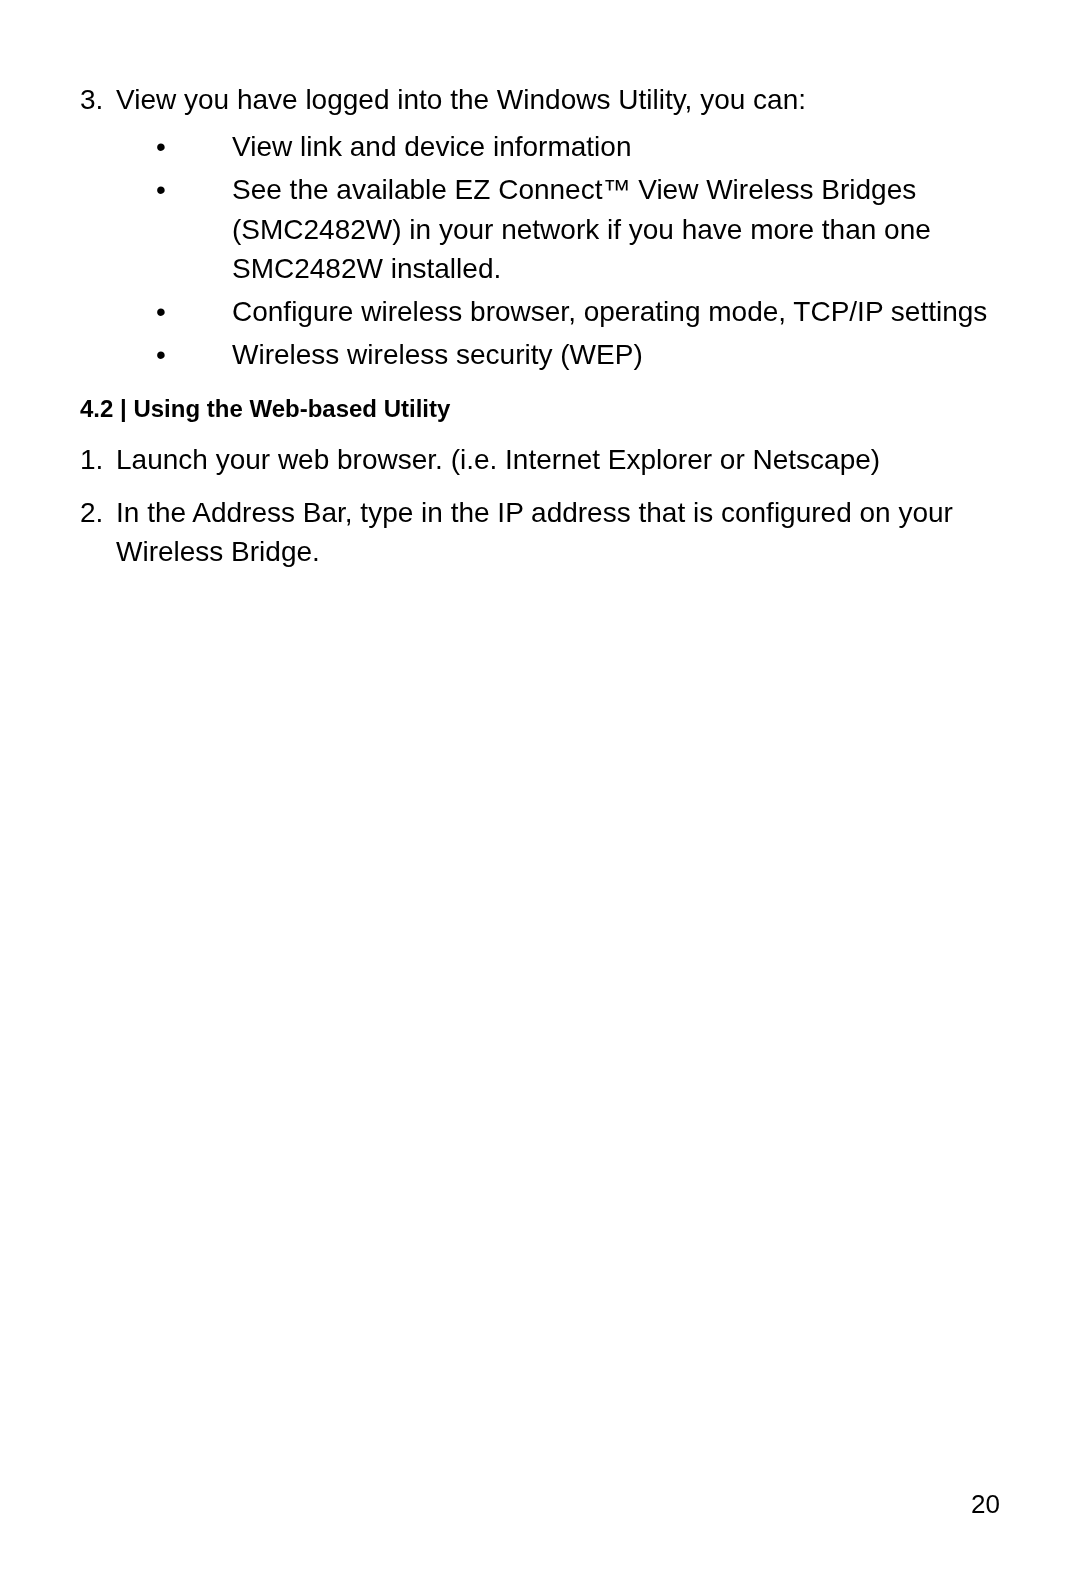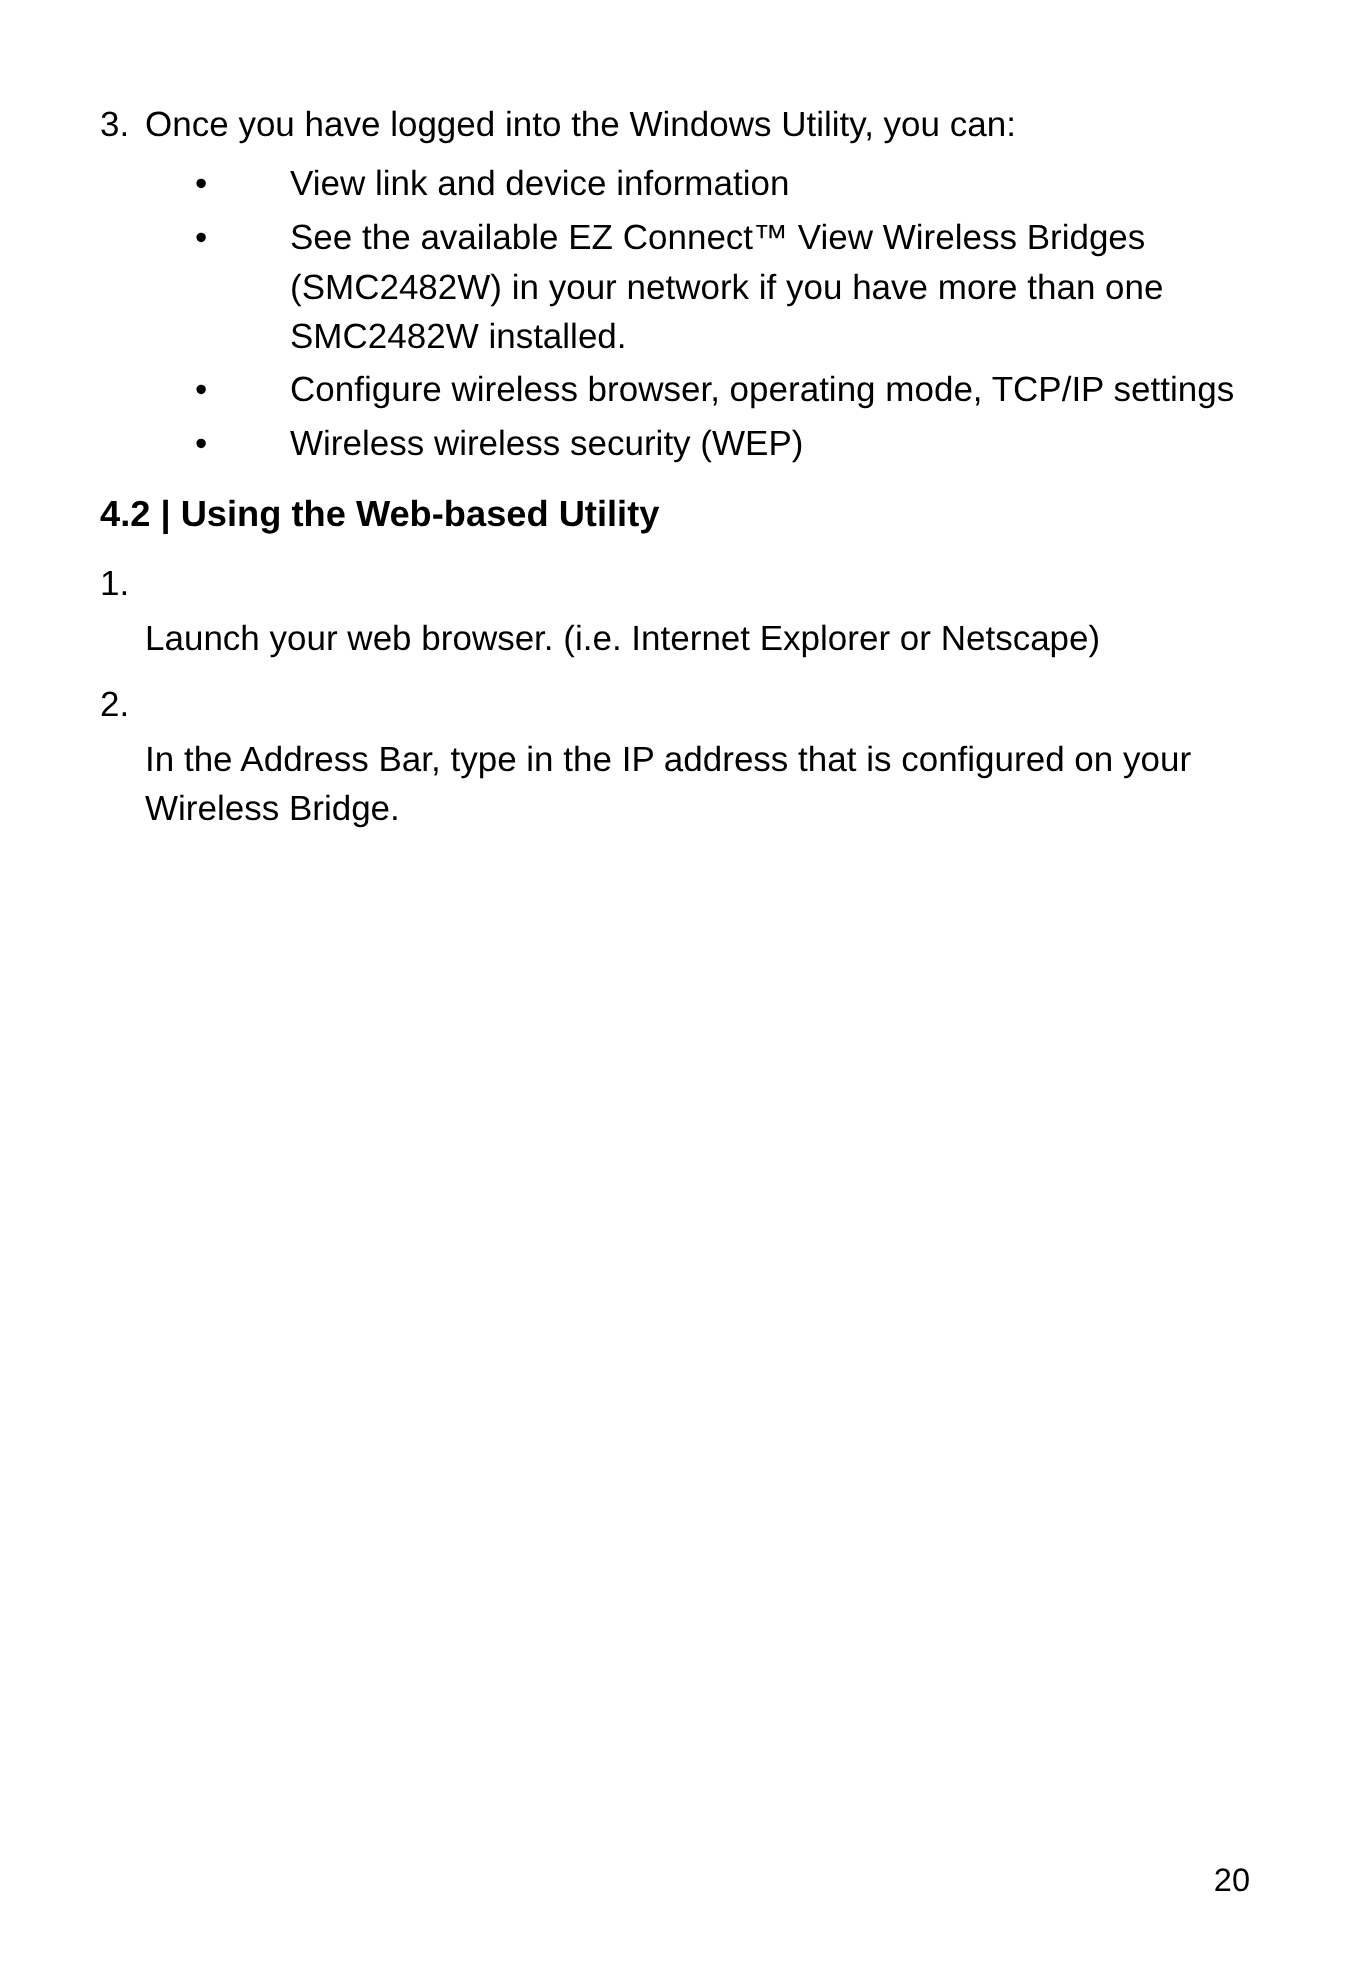--- a/index.html
+++ b/index.html
@@ -43,51 +43,50 @@
     .bullet-item .bullet {
       min-width: 28px;
       text-align: left;
     }
     .bullet-item .text {
       flex: 1;
       margin-left: 48px;
     }
     .section-heading {
       font-weight: bold;
-      font-size: 29px;
+      font-size: 24px;
       margin-bottom: 14px;
     }
     .ol-step {
       display: flex;
       margin-bottom: 14px;
     }
     .ol-step .num {
       min-width: 36px;
       text-align: left;
     }
     .ol-step .text {
       flex: 1;
-      margin-top: 44px;
     }
     .page-number {
       position: absolute;
       bottom: 50px;
       right: 80px;
       font-size: 26px;
       text-align: right;
     }
   </style>
 </head>
 <body>
 
 <div class="content">
 
   <div class="numbered-item">
     <div class="num">3.</div>
-    <div class="text">Once you have logged into the Windows Utility, you can:</div>
+    <div class="text">View you have logged into the Windows Utility, you can:</div>
   </div>
 
   <div class="bullet-list">
     <div class="bullet-item">
       <div class="bullet">•</div>
       <div class="text">View link and device information</div>
     </div>
     <div class="bullet-item">
       <div class="bullet">•</div>
       <div class="text">See the available EZ Connect™ View Wireless Bridges (SMC2482W) in your network if you have more than one SMC2482W installed.</div>

